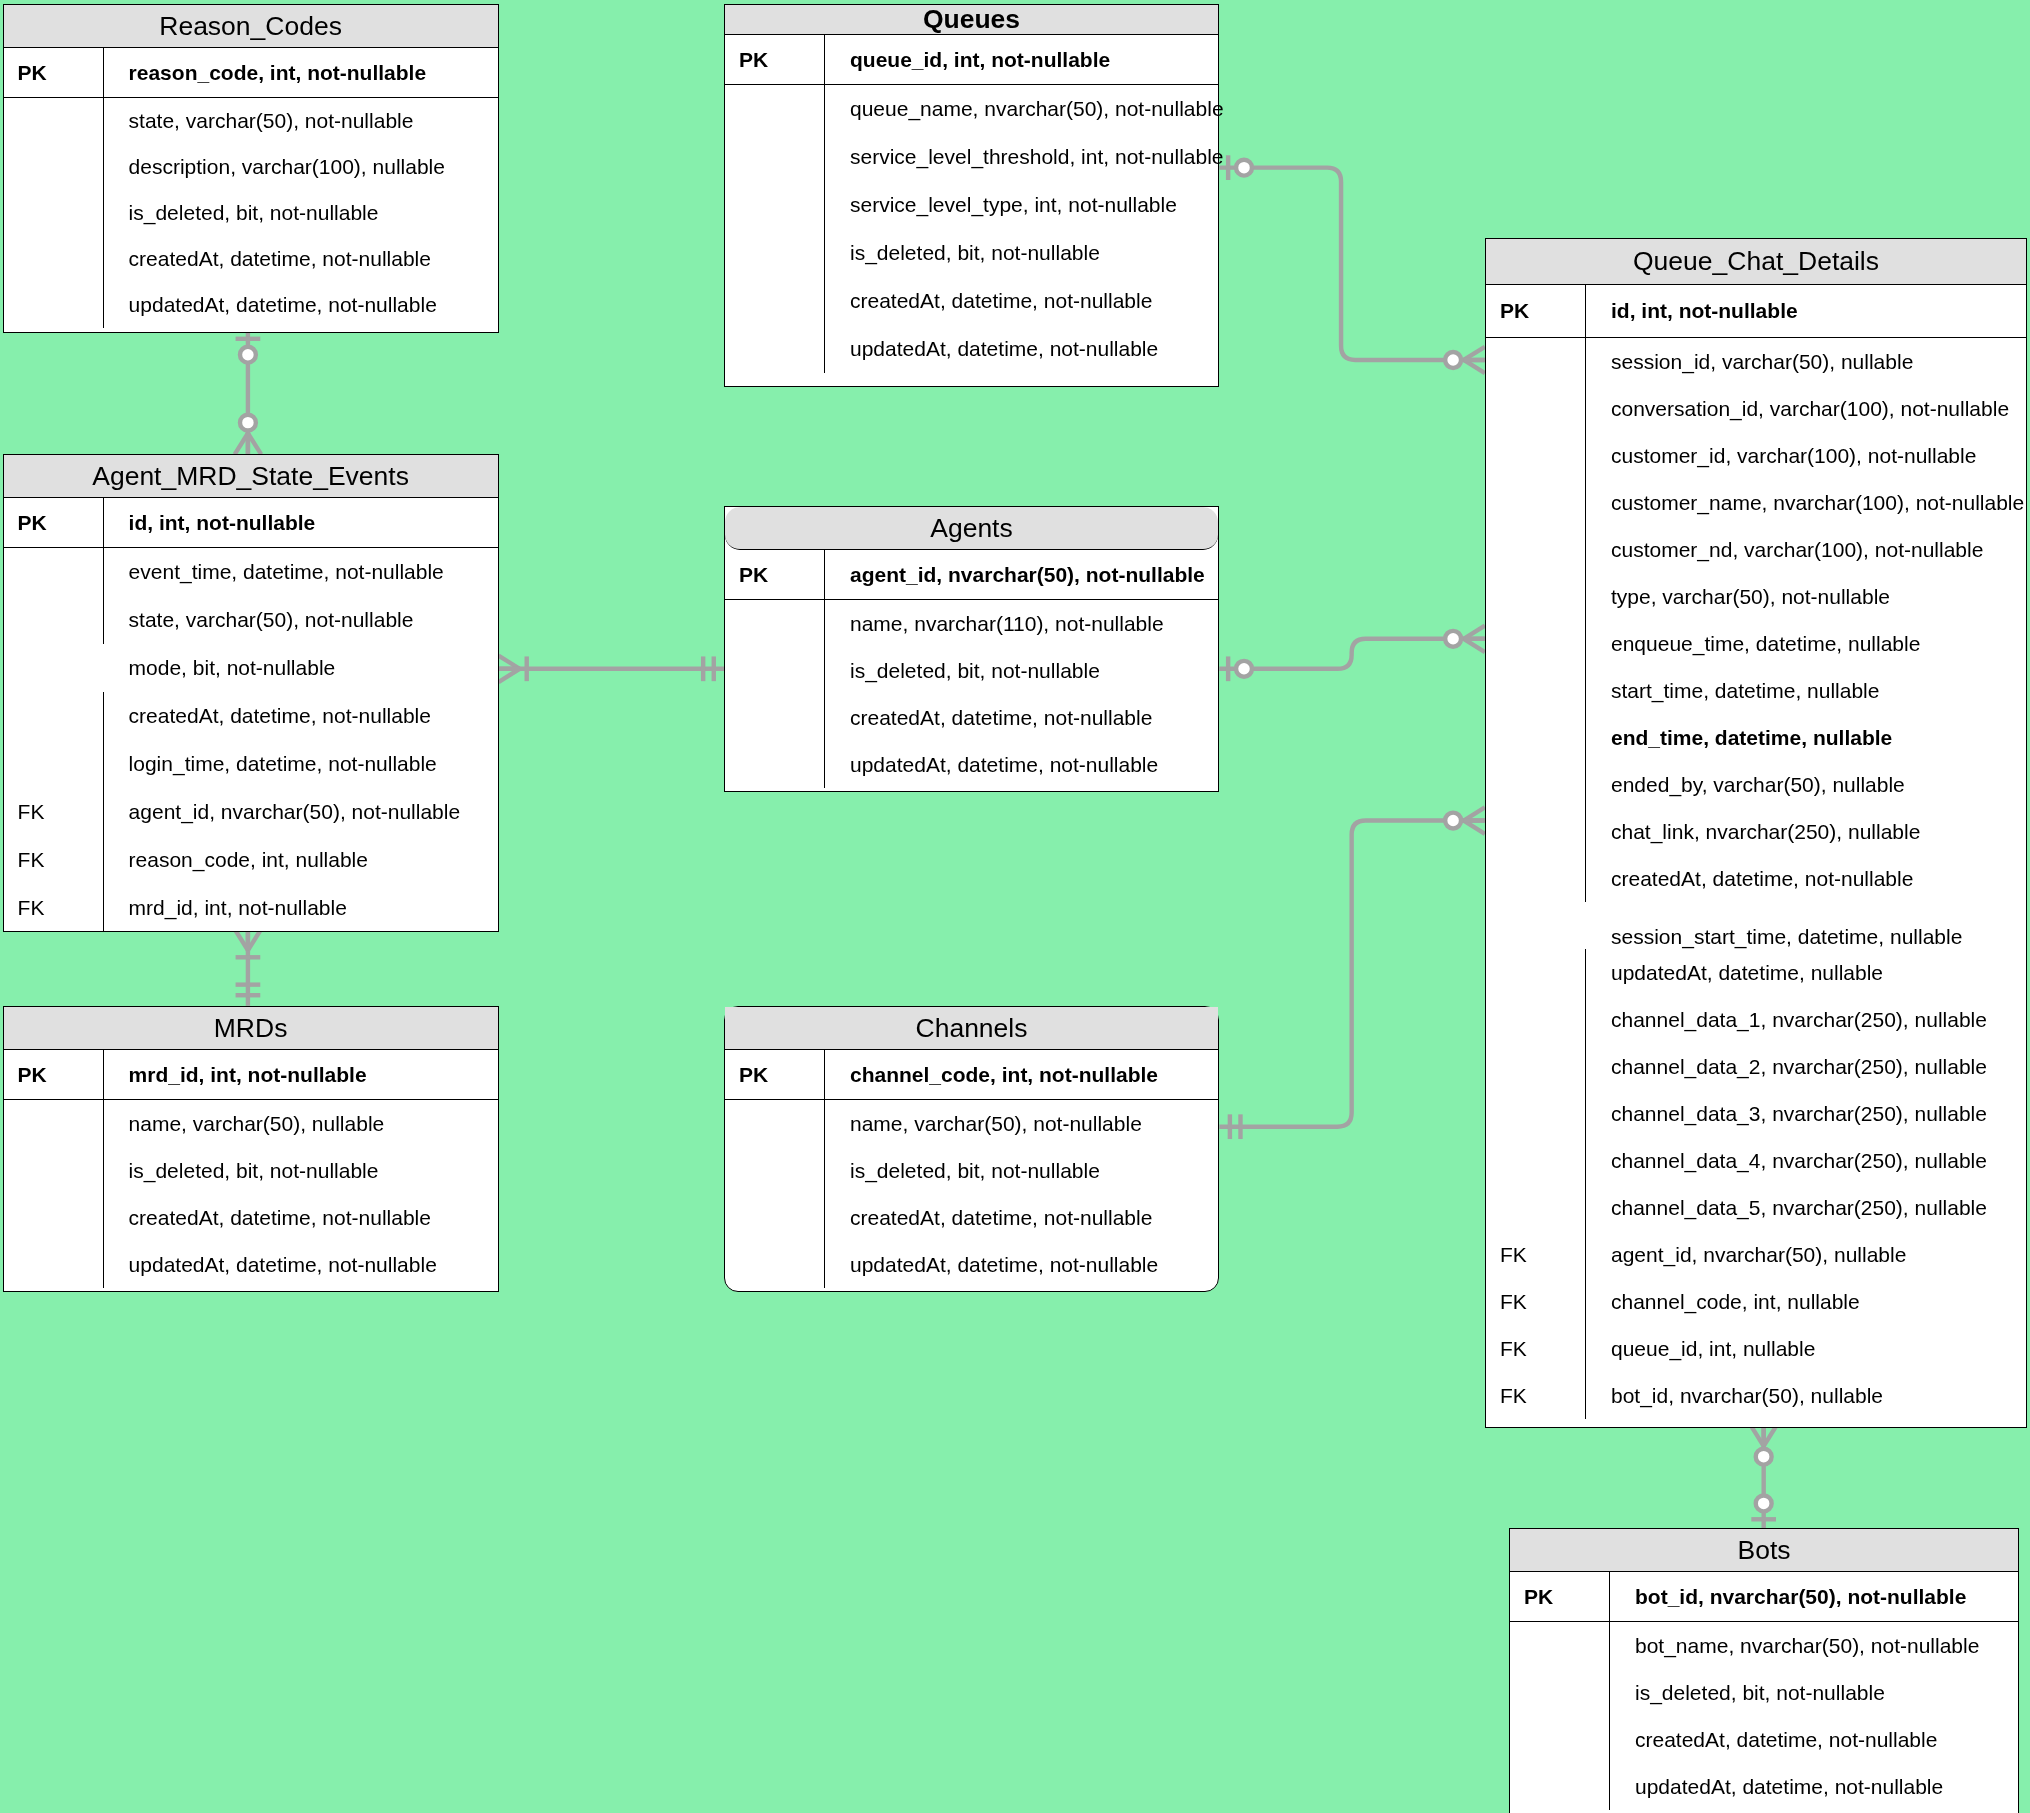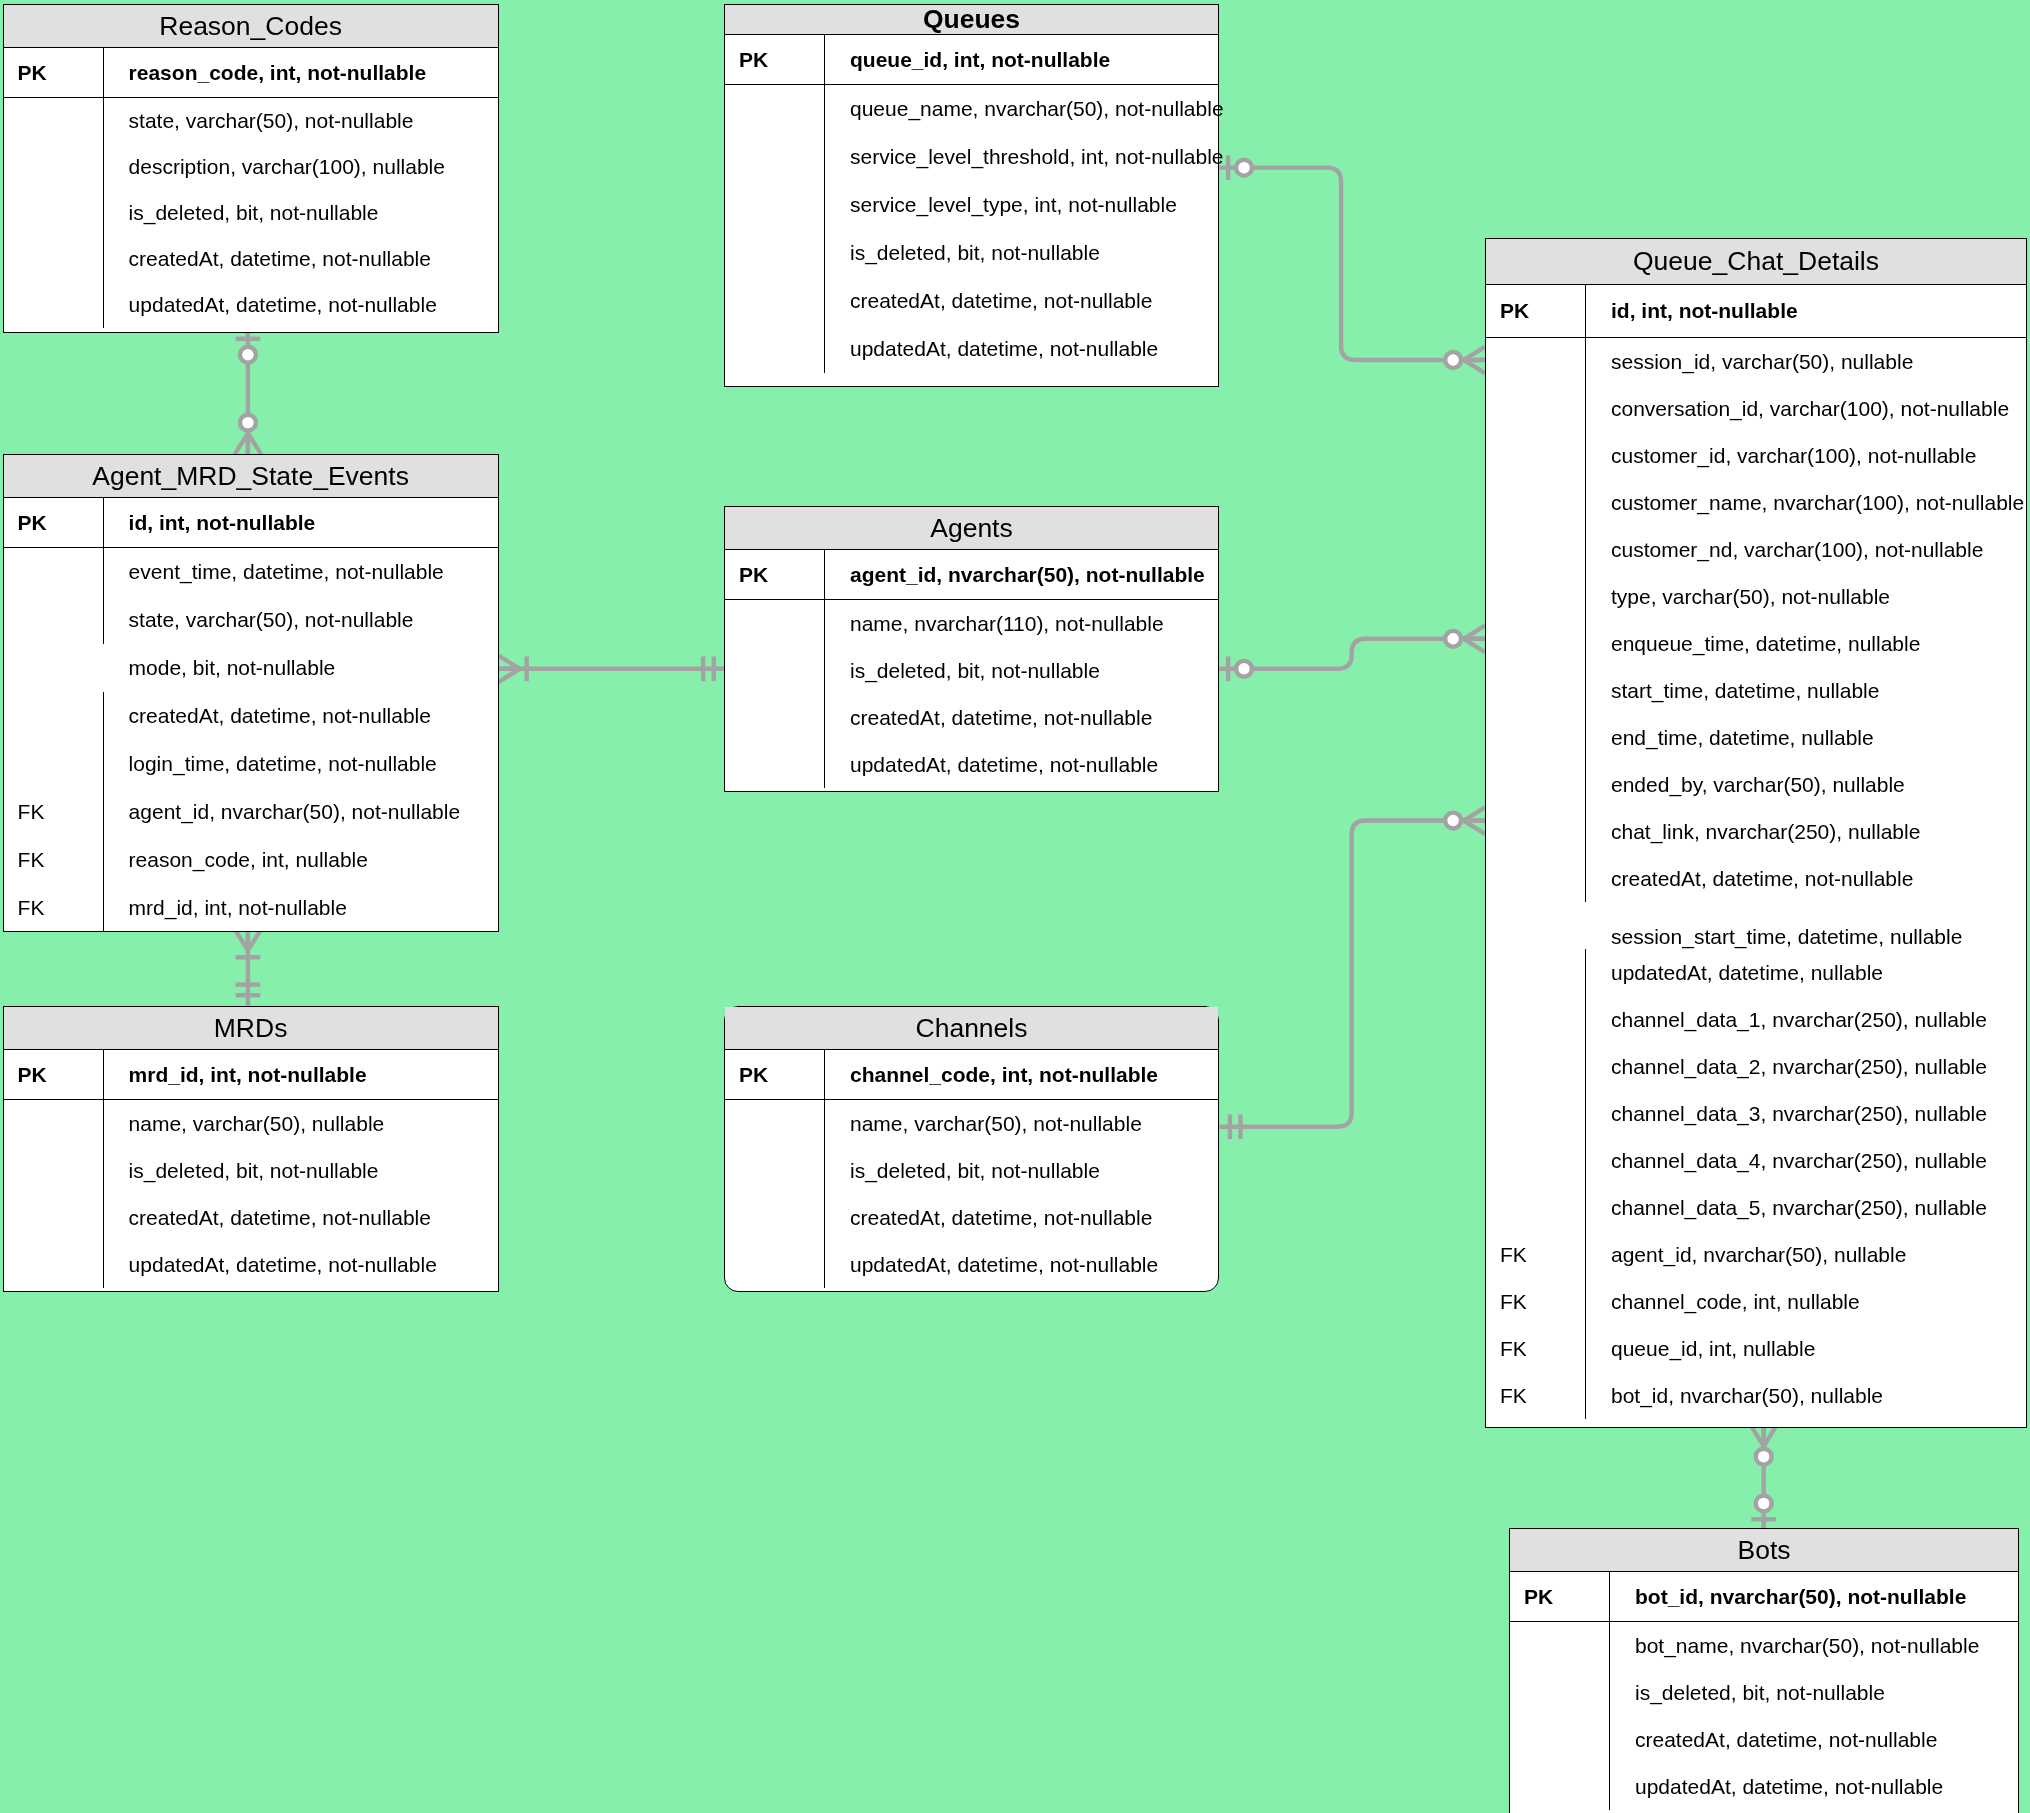--- a/index.html
+++ b/index.html
@@ -240,21 +240,21 @@
           <div class="field-cell">type, varchar(50), not-nullable</div>
         </div>
         <div class="tbl-row" style="height: 47px;">
           <div class="key-cell"></div>
           <div class="field-cell">enqueue_time, datetime, nullable</div>
         </div>
         <div class="tbl-row" style="height: 47px;">
           <div class="key-cell"></div>
           <div class="field-cell">start_time, datetime, nullable</div>
         </div>
-        <div class="tbl-row" style="height: 47px;">
+        <div class="tbl-row" style="height: 47px; font-weight: bold;">
           <div class="key-cell"></div>
           <div class="field-cell">end_time, datetime, nullable</div>
         </div>
         <div class="tbl-row" style="height: 47px;">
           <div class="key-cell"></div>
           <div class="field-cell">ended_by, varchar(50), nullable</div>
         </div>
         <div class="tbl-row" style="height: 47px;">
           <div class="key-cell"></div>
           <div class="field-cell">chat_link, nvarchar(250), nullable</div>
@@ -345,21 +345,21 @@
           <div class="key-cell">FK</div>
           <div class="field-cell">reason_code, int, nullable</div>
         </div>
         <div class="tbl-row" style="height: 48px;">
           <div class="key-cell">FK</div>
           <div class="field-cell">mrd_id, int, not-nullable</div>
         </div>
       </div>
     </div>
     <div class="tbl" style="left: 724px; top: 506px; width: 495px; height: 286px;">
-      <div class="tbl-title" style="height: 43px;">Agents</div>
+      <div class="tbl-title" style="height: 43px; border-radius: 15px;">Agents</div>
       <div class="tbl-row pk-row" style="height: 50px;">
         <div class="key-cell">PK</div>
         <div class="field-cell">agent_id, nvarchar(50), not-nullable</div>
       </div>
       <div class="tbl-body">
 
       <div class="tbl-row" style="height: 47px;">
           <div class="key-cell"></div>
           <div class="field-cell">name, nvarchar(110), not-nullable</div>
         </div>

